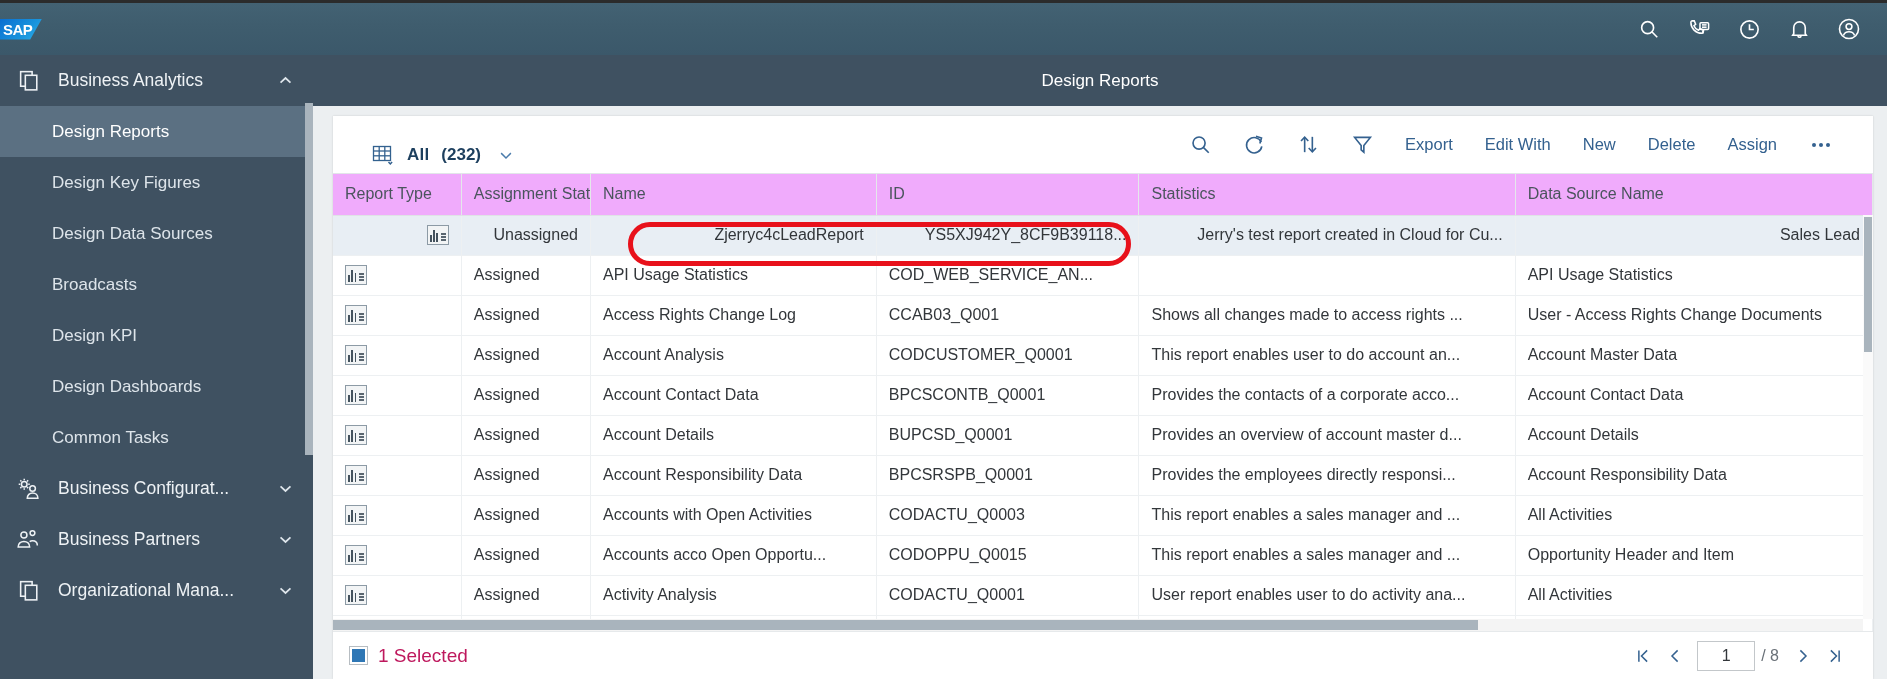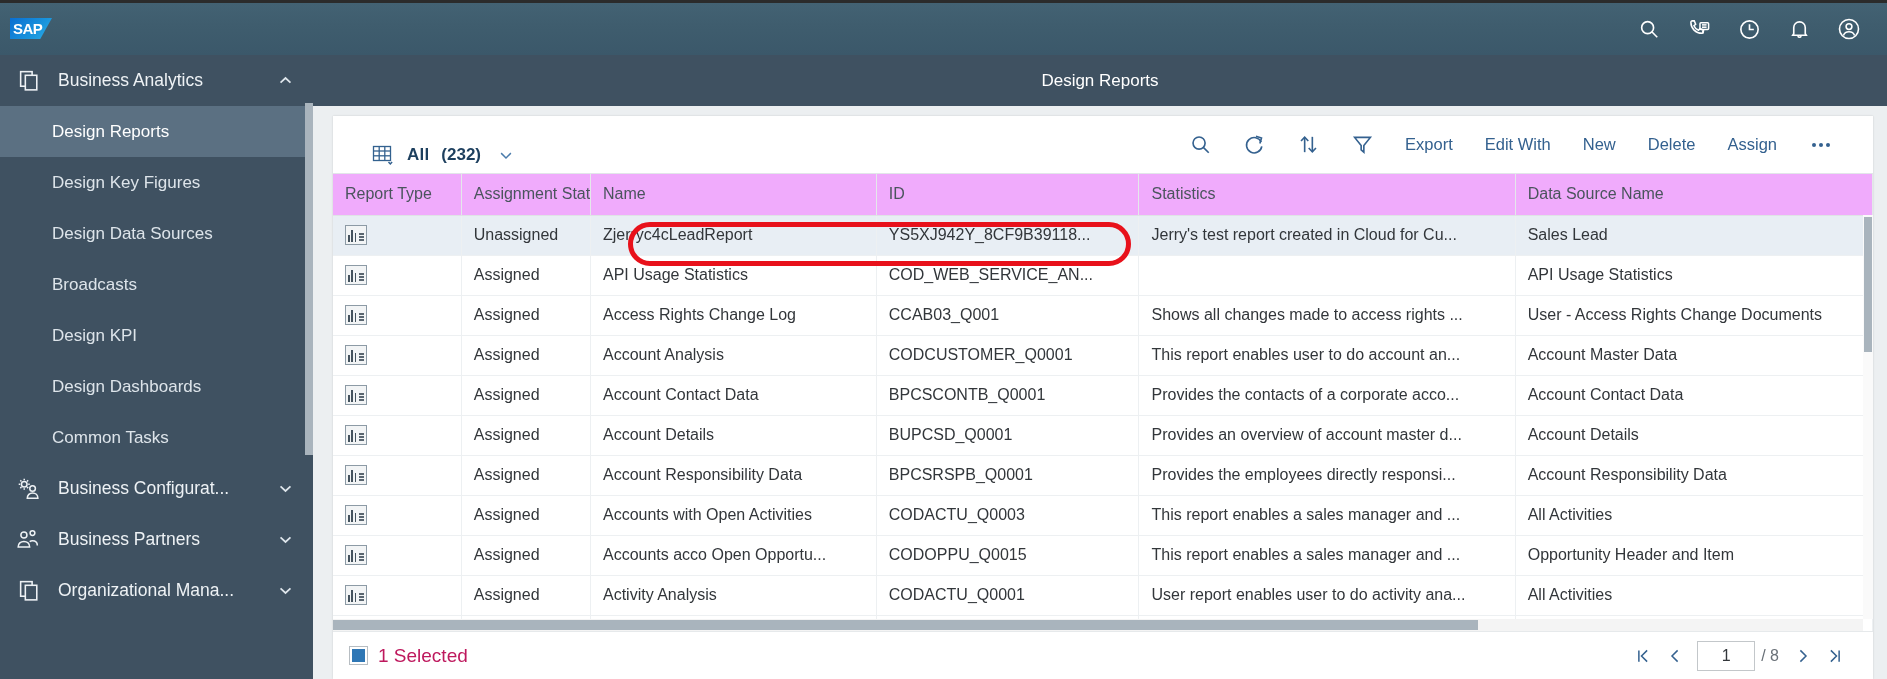--- a/index.html
+++ b/index.html
@@ -11,22 +11,22 @@
   .app { position: relative; width: 1887px; height: 679px; display: flex; flex-direction: column; }
 
   
   .shellbar {
     height: 55px; flex: 0 0 55px;
     background: linear-gradient(180deg,#436273 0%, #3f5d6e 40%, #3b586a 100%);
     display: flex; align-items: center; position: relative;
     border-top: 3px solid #2b2b2b;
   }
   .sap-logo {
-    margin-left: 10px; width: 48px; height: 22px; position: relative;
-    display: flex; align-items: flex-start;
+    width: 48px; height: 22px; position: relative;
+    display: flex; align-items: center;
   }
   .sap-logo .tile {
     background: linear-gradient(135deg,#0a6ed1 0%, #1893dc 60%, #2fb0e8 100%);
     width: 42px; height: 21px; position: relative;
     clip-path: polygon(0 0, 100% 0, 72% 100%, 0 100%);
     display: flex; align-items: center; justify-content: flex-start;
   }
   .sap-logo .txt {
     color: #fff; font-weight: bold; font-size: 15px;
     letter-spacing: -0.5px; padding-left: 3px; font-family: "Liberation Sans", sans-serif;
@@ -92,21 +92,21 @@
   table.grid th {
     background: #f0abfc; font-weight: normal; font-size: 16px; color: #4a545d;
     text-align: left; height: 41px; padding: 0 12px; border-bottom: 1px solid #dfe3e6;
     border-right: 1px solid #e4e8ea; overflow: hidden; white-space: nowrap;
   }
   table.grid td {
     height: 40px; padding: 0 12px; font-size: 16px; color: #32363a;
     border-bottom: 1px solid #edf0f2; border-right: 1px solid #edf0f2;
     white-space: nowrap; overflow: hidden; text-overflow: ellipsis;
   }
-  table.grid tr.row-selected td { background: #e8eef4; }
+  table.grid tr.row-selected td { background: #e8eef4; text-align: right; }
   td.link, td .lnk { color: #3a6ea5; }
   .rep-icon {
     width: 22px; height: 20px; border: 1px solid #8c9aa5; background: #f2f4f5;
     display: inline-flex; align-items: flex-end; justify-content: center; gap: 1.5px;
     padding: 0 2px 2px 2px; position: relative;
   }
   .rep-icon b { display: block; width: 3px; background: #44525d; }
   .rep-icon .l1 { height: 7px; } .rep-icon .l2 { height: 12px; } .rep-icon .l3 { height: 9px; }
   .rep-icon .lines { display: flex; flex-direction: column; gap: 1.5px; margin-left: 1px; margin-bottom: 1px; }
   .rep-icon .lines s { display: block; width: 5px; height: 1.5px; background: #5a6670; text-decoration: none; }

